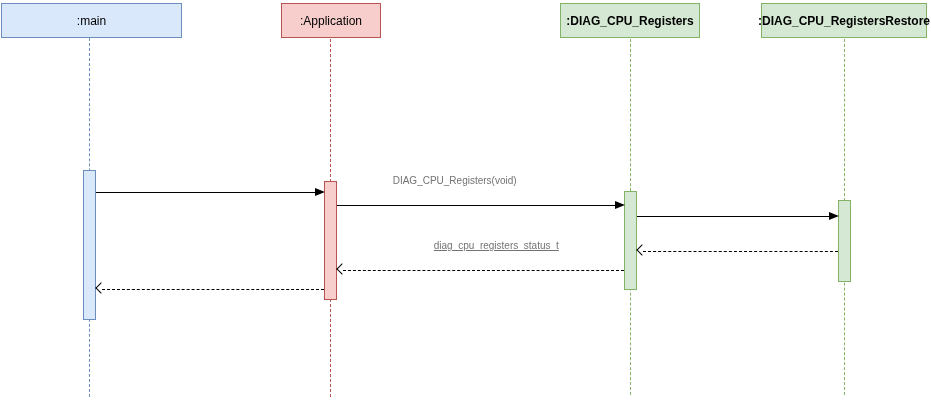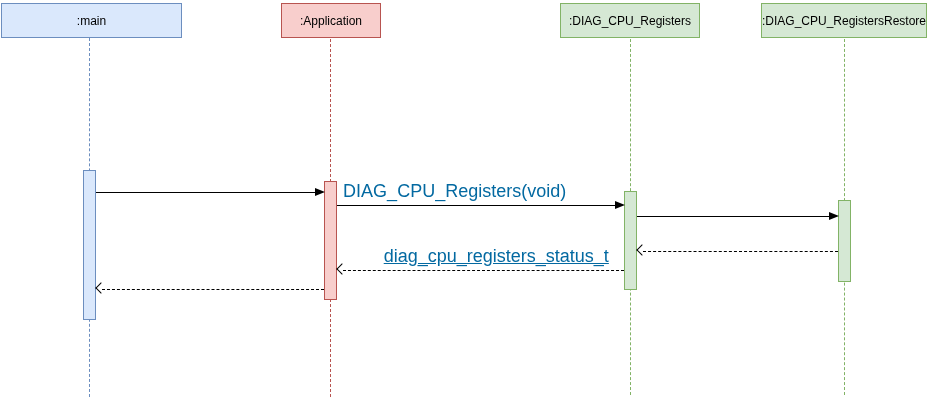--- a/index.html
+++ b/index.html
@@ -18,21 +18,21 @@
   .participant {
     position: absolute;
     top: 3px; height: 35px;
     display: flex; align-items: center; justify-content: center;
     font-size: 12px; color: #000000;
     box-sizing: border-box;
     white-space: nowrap;
   }
   .p-blue  { background: #dae8fc; border: 1px solid #6c8ebf; }
   .p-red   { background: #f8cecc; border: 1px solid #b85450; }
-  .p-green { background: #d5e8d4; border: 1px solid #82b366; }
+  .p-green { background: #d5e8d4; border: 1px solid #82b366; font-weight: bold; }
   #p1 { left: 1px;   width: 181px; }
   #p2 { left: 281px; width: 100px; text-align: right; }
   #p3 { left: 560px; width: 140px; }
   #p4 { left: 761px; width: 166px; }
 
   
   .lifeline {
     position: absolute;
     width: 0;
     border-left-width: 1px;
@@ -77,23 +77,23 @@
   .head-open-left {
     position: absolute; left: 1px; top: -4.6px;
     width: 8px; height: 8px;
     border-left: 1.4px solid #000000;
     border-top: 1.4px solid #000000;
     transform: rotate(-45deg);
     box-sizing: border-box;
   }
   .msg-label {
     position: absolute;
-    bottom: 3px;
+    bottom: 19px;
     transform: translateX(-50%);
-    font-size: 18px; color: #0369a1;
+    font-size: 10px; color: #737373;
     white-space: nowrap;
   }
   #m1 { left: 96px;  top: 192px; width: 228px; }
   #m2 { left: 337px; top: 205px; width: 287px; }
   #m2 .msg-label { left: 41%; }
   #m3 { left: 637px; top: 216px; width: 201px; }
   #m4 { left: 637px; top: 251px; width: 201px; }
   #m5 { left: 337px; top: 270px; width: 287px; }
   #m5 .msg-label { left: 55.5%; text-decoration: underline; }
   #m6 { left: 96px;  top: 289px; width: 228px; }

